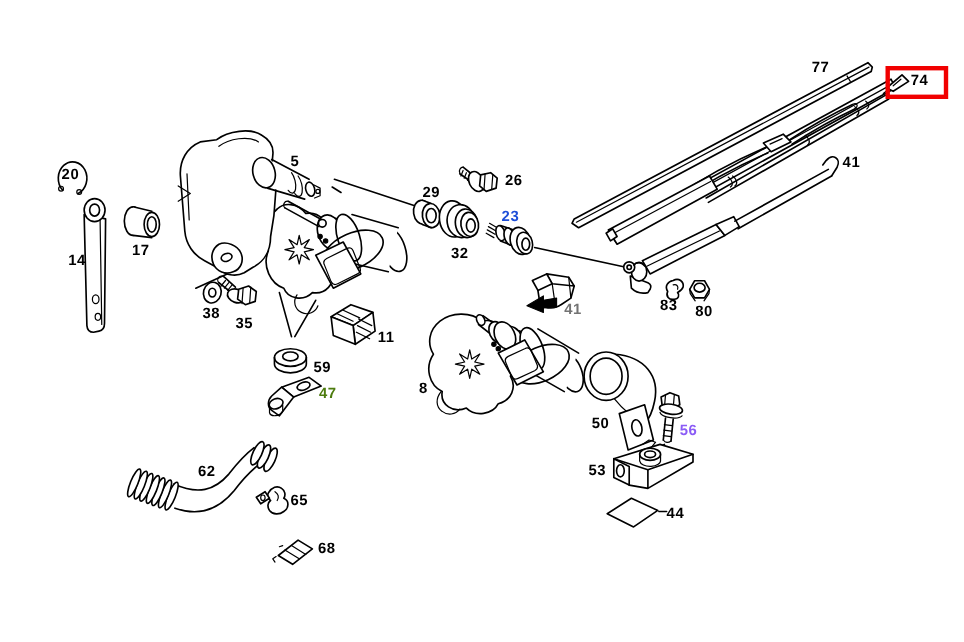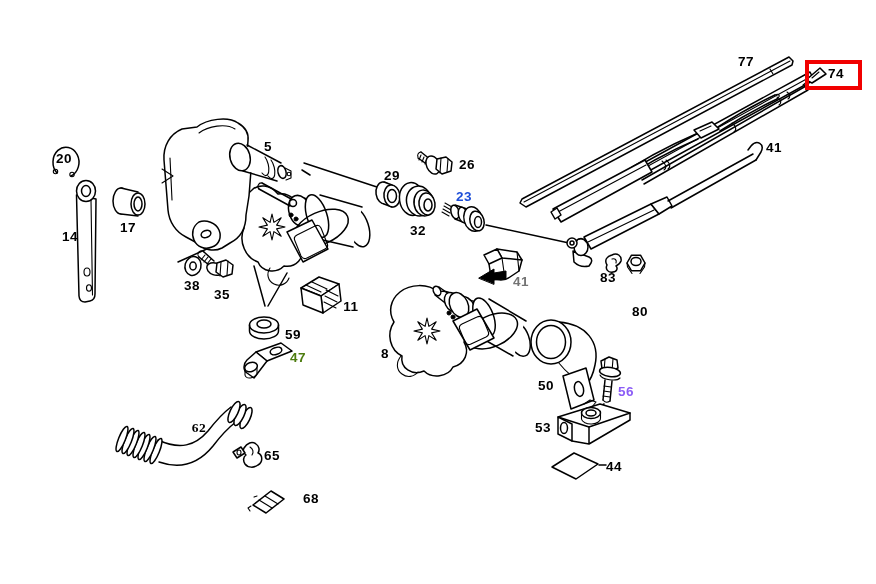--- a/index.html
+++ b/index.html
@@ -349,28 +349,28 @@
       <div class="part-label" style="left: 268px; top: 146px; color: rgb(0, 0, 0);">5</div>
       <div class="part-label" style="left: 392px; top: 175px; color: rgb(0, 0, 0);">29</div>
       <div class="part-label" style="left: 467px; top: 164px; color: rgb(0, 0, 0);">26</div>
       <div class="part-label" style="left: 464px; top: 196px; color: #1d4ed8;">23</div>
       <div class="part-label" style="left: 418px; top: 230px; color: rgb(0, 0, 0);">32</div>
       <div class="part-label" style="left: 192px; top: 285px; color: rgb(0, 0, 0);">38</div>
       <div class="part-label" style="left: 222px; top: 294px; color: rgb(0, 0, 0);">35</div>
       <div class="part-label" style="left: 351px; top: 306px; color: rgb(0, 0, 0);">11</div>
       <div class="part-label" style="left: 521px; top: 281px; color: #737373;">41</div>
       <div class="part-label" style="left: 608px; top: 277px; color: rgb(0, 0, 0);">83</div>
-      <div class="part-label" style="left: 640px; top: 283px; color: rgb(0, 0, 0); margin-top: 28px;">80</div>
+      <div class="part-label" style="left: 640px; top: 283px; color: rgb(0, 0, 0);">80</div>
       <div class="part-label" style="left: 746px; top: 61px; color: rgb(0, 0, 0);">77</div>
       <div class="part-label" style="left: 836px; top: 73px; color: rgb(0, 0, 0);">74</div>
       <div class="part-label" style="left: 774px; top: 147px; color: rgb(0, 0, 0);">41</div>
       <div class="part-label" style="left: 293px; top: 334px; color: rgb(0, 0, 0);">59</div>
       <div class="part-label" style="left: 298px; top: 357px; color: #4d7c0f;">47</div>
       <div class="part-label" style="left: 385px; top: 353px; color: rgb(0, 0, 0);">8</div>
       <div class="part-label" style="left: 546px; top: 385px; color: rgb(0, 0, 0);">50</div>
       <div class="part-label" style="left: 626px; top: 391px; color: #8b5cf6;">56</div>
       <div class="part-label" style="left: 543px; top: 427px; color: rgb(0, 0, 0);">53</div>
       <div class="part-label" style="left: 614px; top: 466px; color: rgb(0, 0, 0);">44</div>
-      <div class="part-label" style="left: 199px; top: 428px; color: rgb(0, 0, 0); font-family: Liberation Serif, serif;">62</div>
+      <div class="part-label" style="left: 188px; top: 428px; color: rgb(0, 0, 0);">62</div>
       <div class="part-label" style="left: 272px; top: 455px; color: rgb(0, 0, 0);">65</div>
-      <div class="part-label" style="left: 311px; top: 498px; color: rgb(0, 0, 0);">68</div>
+      <div class="part-label" style="left: 297px; top: 498px; color: rgb(0, 0, 0);">68</div>
     </div>
 </div>
 
 </body></html>

